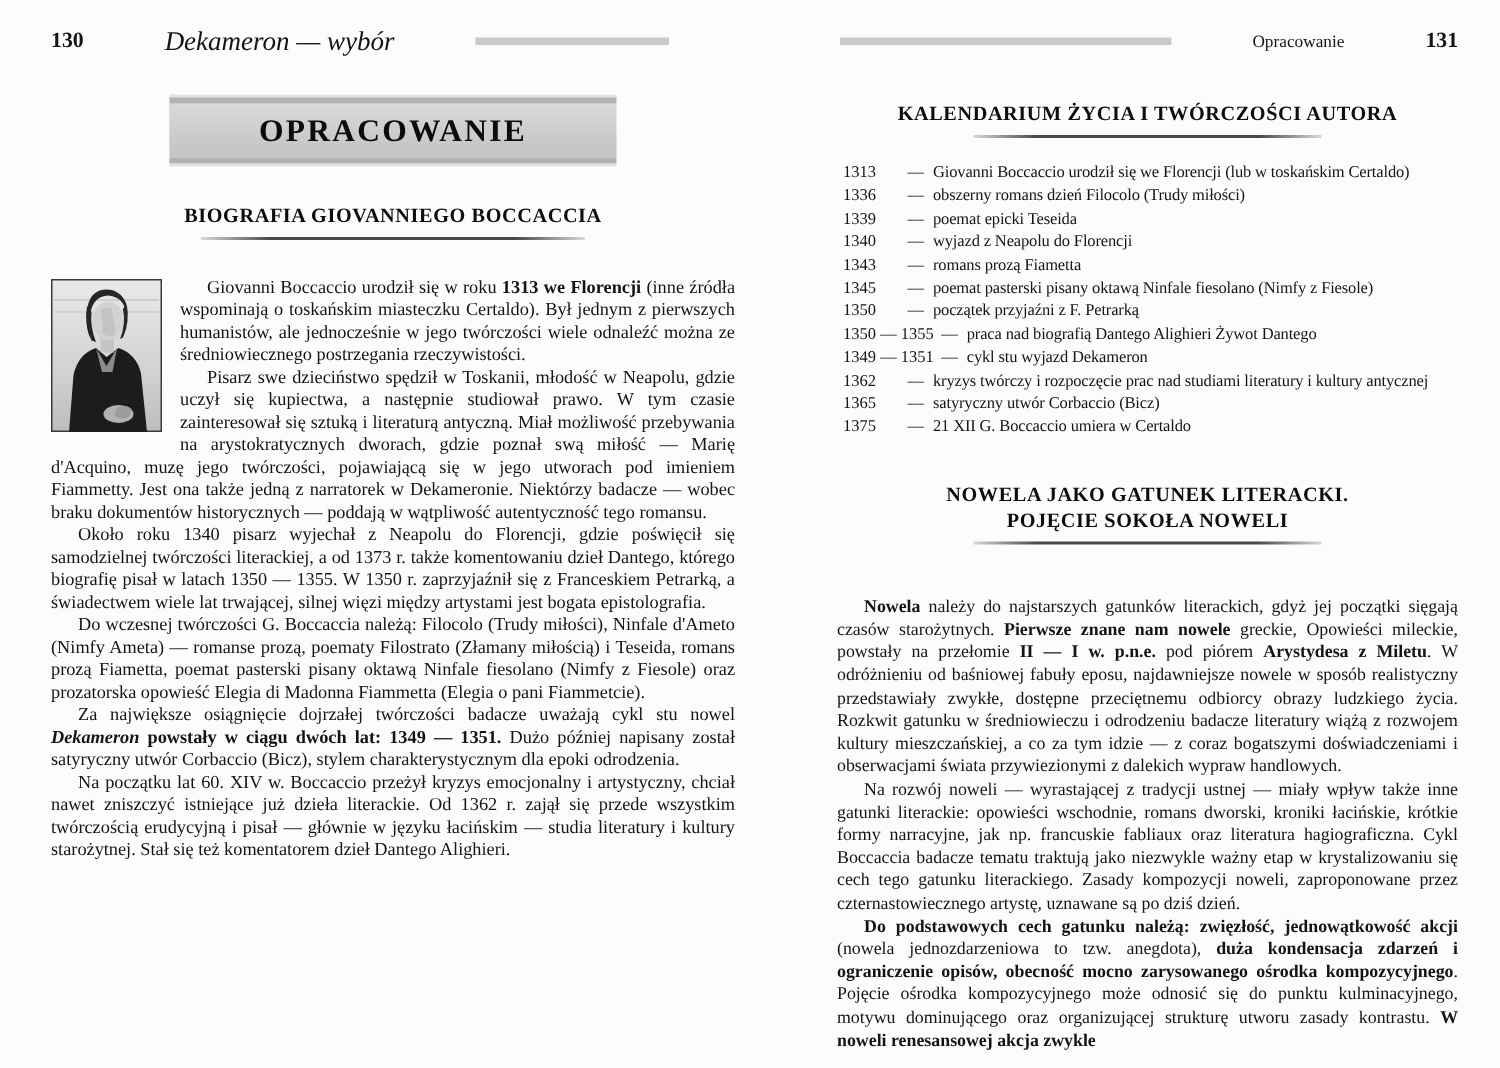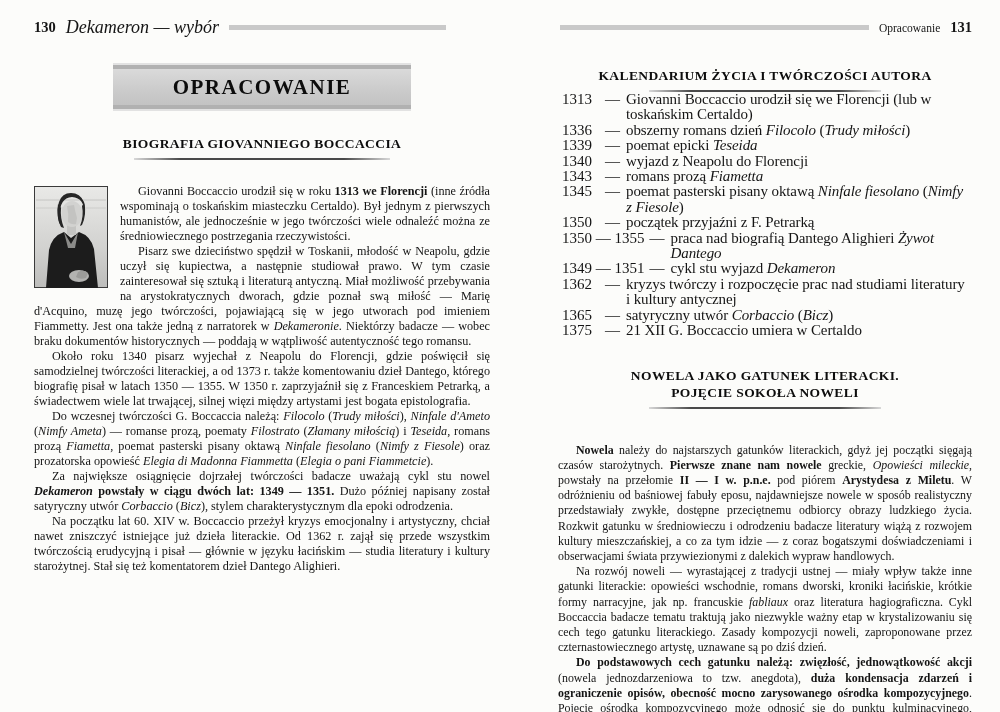--- a/index.html
+++ b/index.html
@@ -6,21 +6,21 @@
   .stage{
     position:relative;width:1000px;height:712px;overflow:hidden;
     background:#fcfcfa;color:#141414;
     font-family:"Liberation Serif","DejaVu Serif",serif;
   }
   .page{position:absolute;top:20px;}
   .page-left{left:34px;width:456px;}
   .page-right{left:558px;width:414px;}
 
   
-  .runhead{display:flex;align-items:center;height:15px;}
+  .runhead{display:flex;align-items:center;height:15px;gap:44px;}
   .pagenum{font-weight:bold;font-size:14.5px;line-height:15px;}
   .runtitle{font-size:18px;margin:0 10px;white-space:nowrap;}
   .page-left .runtitle{font-style:italic;}
   .page-right .runtitle{font-size:11.5px;}
   .runbar{flex:1;height:5px;background:#c9c9c9;}
   .page-left .runbar{margin-right:44px;}
   .page-right .runbar{margin-left:2px;}
 
   
   .banner{
@@ -39,28 +39,28 @@
   .rule{
     height:2px;margin:6px auto 0;width:56%;
     background:linear-gradient(to right,#d8d8d8,#4a4a4a 18%,#4a4a4a 82%,#d8d8d8);
   }
 
   
   .body-text{margin-top:24px;font-size:12.2px;line-height:15px;text-align:justify;hyphens:auto;}
   .page-right .body-text{margin-top:34px;font-size:11.9px;line-height:15.2px;}
   .para{margin:0;text-indent:18px;}
   .seg-b{font-weight:bold;}
-  .seg-i{font-style:italic;}
+  .seg-i{}
   .seg-bi{font-weight:bold;font-style:italic;}
 
   
   .portrait{float:left;width:74px;height:102px;margin:2px 12px 4px 0;}
 
   
-  .timeline{padding-left:4px;font-size:15px;}
+  .timeline{margin-top:16px;padding-left:4px;font-size:11px;}
   .tl-row{display:flex;line-height:15.4px;}
   .tl-year{min-width:38px;white-space:nowrap;}
   .tl-dash{margin:0 6px 0 5px;}
   .tl-desc{flex:1;letter-spacing:-.1px;}
 
   .kalendarium-title{margin-top:32px;}
   .nowela-title{margin-top:28px;}
 </style>
 </head>
 <body>

